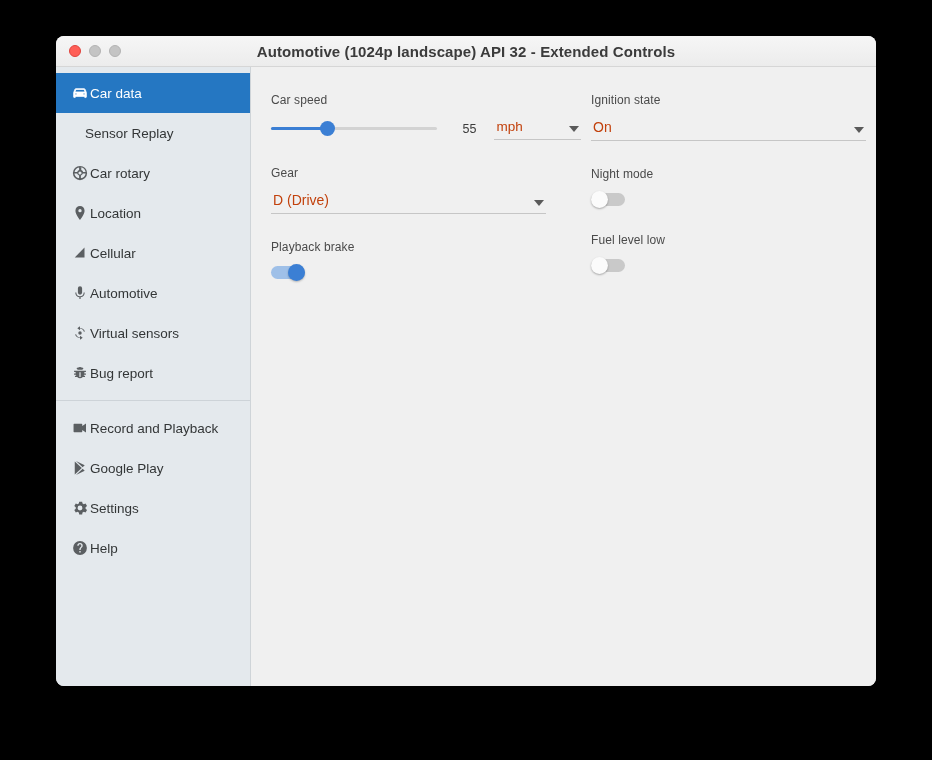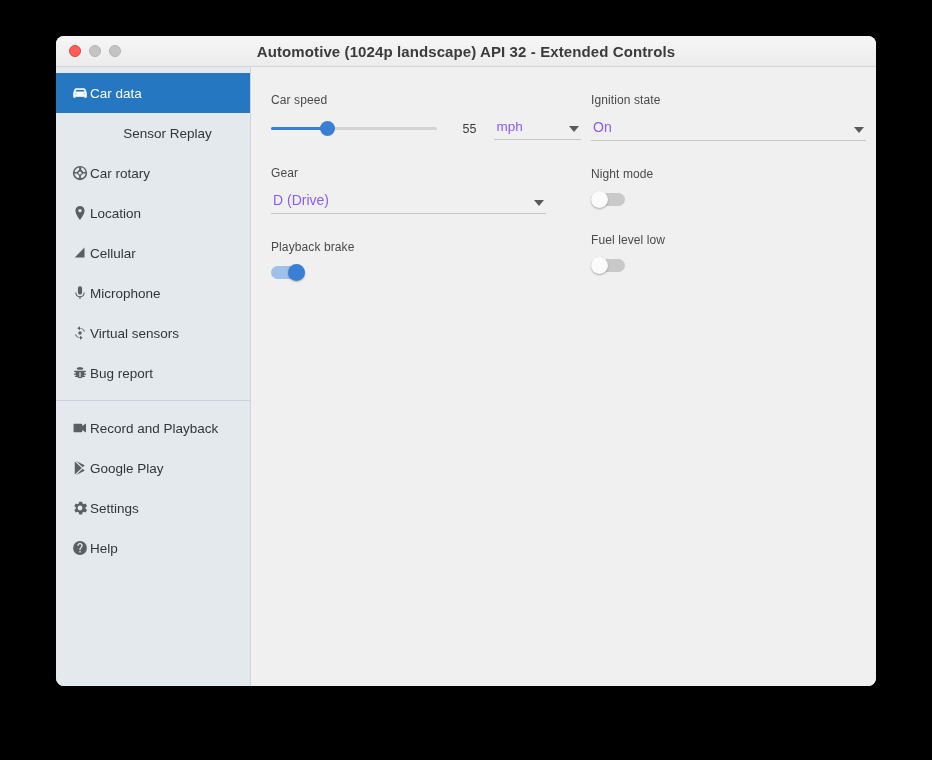--- a/index.html
+++ b/index.html
@@ -64,21 +64,20 @@
     cursor: default;
   }
   .nav-item.selected {
     background: #2577c2;
     color: #ffffff;
   }
   .nav-item.selected .ico svg { fill: #ffffff; stroke: #ffffff; }
   .nav-item.sub {
     padding-left: 29px;
     gap: 0;
-    justify-content: center;
   }
   .ico {
     width: 20px; height: 20px;
     display: flex; align-items: center; justify-content: center;
     flex: 0 0 20px;
   }
   .ico svg { fill: #5b5f62; }
   .divider {
     height: 1px;
     background: #cdd3d8;
@@ -160,21 +159,21 @@
     width: 34px;
     text-align: right;
     margin-left: 6px;
   }
 
   .select {
     position: relative;
     border-bottom: 1px solid #c6c6c6;
     padding: 2px 20px 5px 2px;
     font-size: 14px;
-    color: #8b5cf6;
+    color: #c2410c;
     cursor: default;
   }
   .select.unit { width: 88px; margin-left: 18px; font-size: 13.5px; }
   .select.wide { width: 275px; }
   .select.ignition { width: 275px; }
   .caret {
     position: absolute;
     right: 2px; top: 50%;
     margin-top: -2px;
     width: 0; height: 0;
@@ -264,21 +263,21 @@
         </span>
         <span>Cellular</span>
       </div>
 
       <div class="nav-item">
         <span class="ico">
           <svg width="18" height="18" viewBox="0 0 24 24">
               <path d="M12 14.2a2.8 2.8 0 0 0 2.8-2.8V5.8a2.8 2.8 0 0 0-5.6 0v5.6a2.8 2.8 0 0 0 2.8 2.8zm4.9-2.8a4.9 4.9 0 0 1-9.8 0H5.7a6.3 6.3 0 0 0 5.5 6.2v2.4h1.6v-2.4a6.3 6.3 0 0 0 5.5-6.2z"></path>
             </svg>
         </span>
-        <span>Microphone</span>
+        <span>Automotive</span>
       </div>
 
       <div class="nav-item">
         <span class="ico">
           <svg width="18" height="18" viewBox="0 0 24 24">
               <path d="M12 5.2V3L8.4 5.6 12 8.2V6.1a5.9 5.9 0 0 1 5.2 4.3l1.4-.5A7.4 7.4 0 0 0 12 5.2zm0 13.6v2.2l3.6-2.6-3.6-2.6v2.1a5.9 5.9 0 0 1-5.2-4.3l-1.4.5a7.4 7.4 0 0 0 6.6 4.7z"></path>
               <circle cx="12" cy="12" r="2.3"></circle>
             </svg>
         </span>
         <span>Virtual sensors</span>

